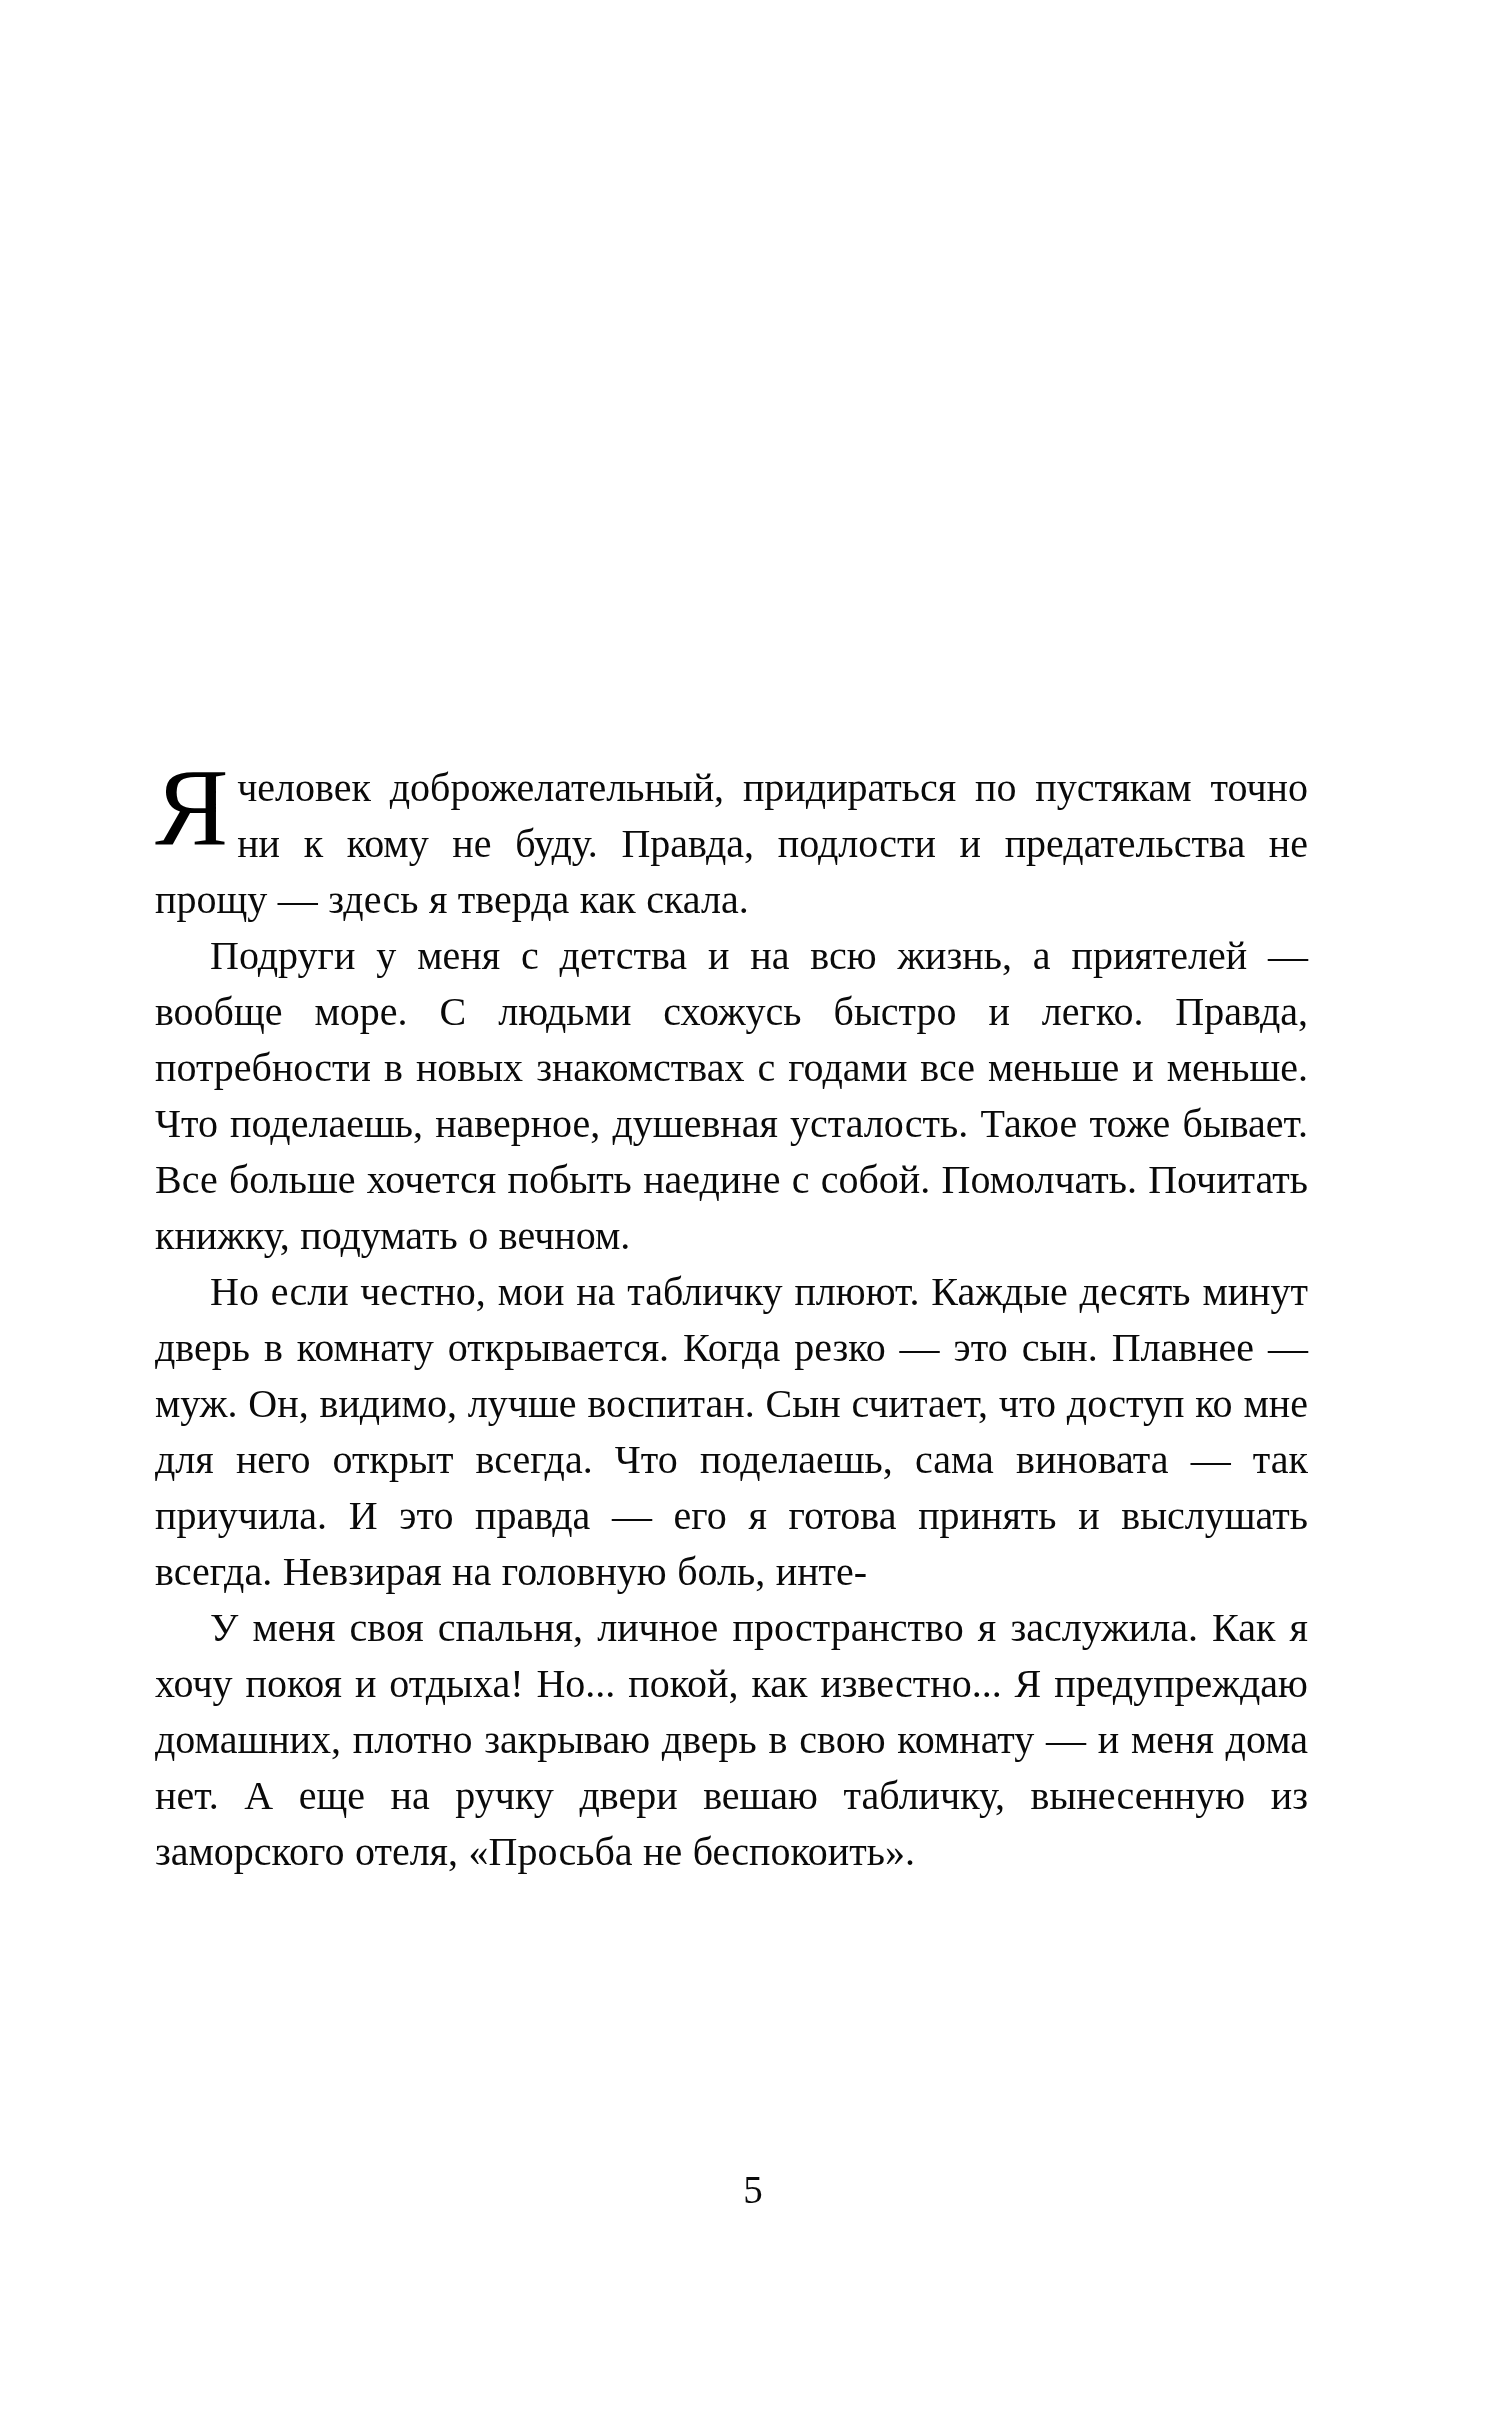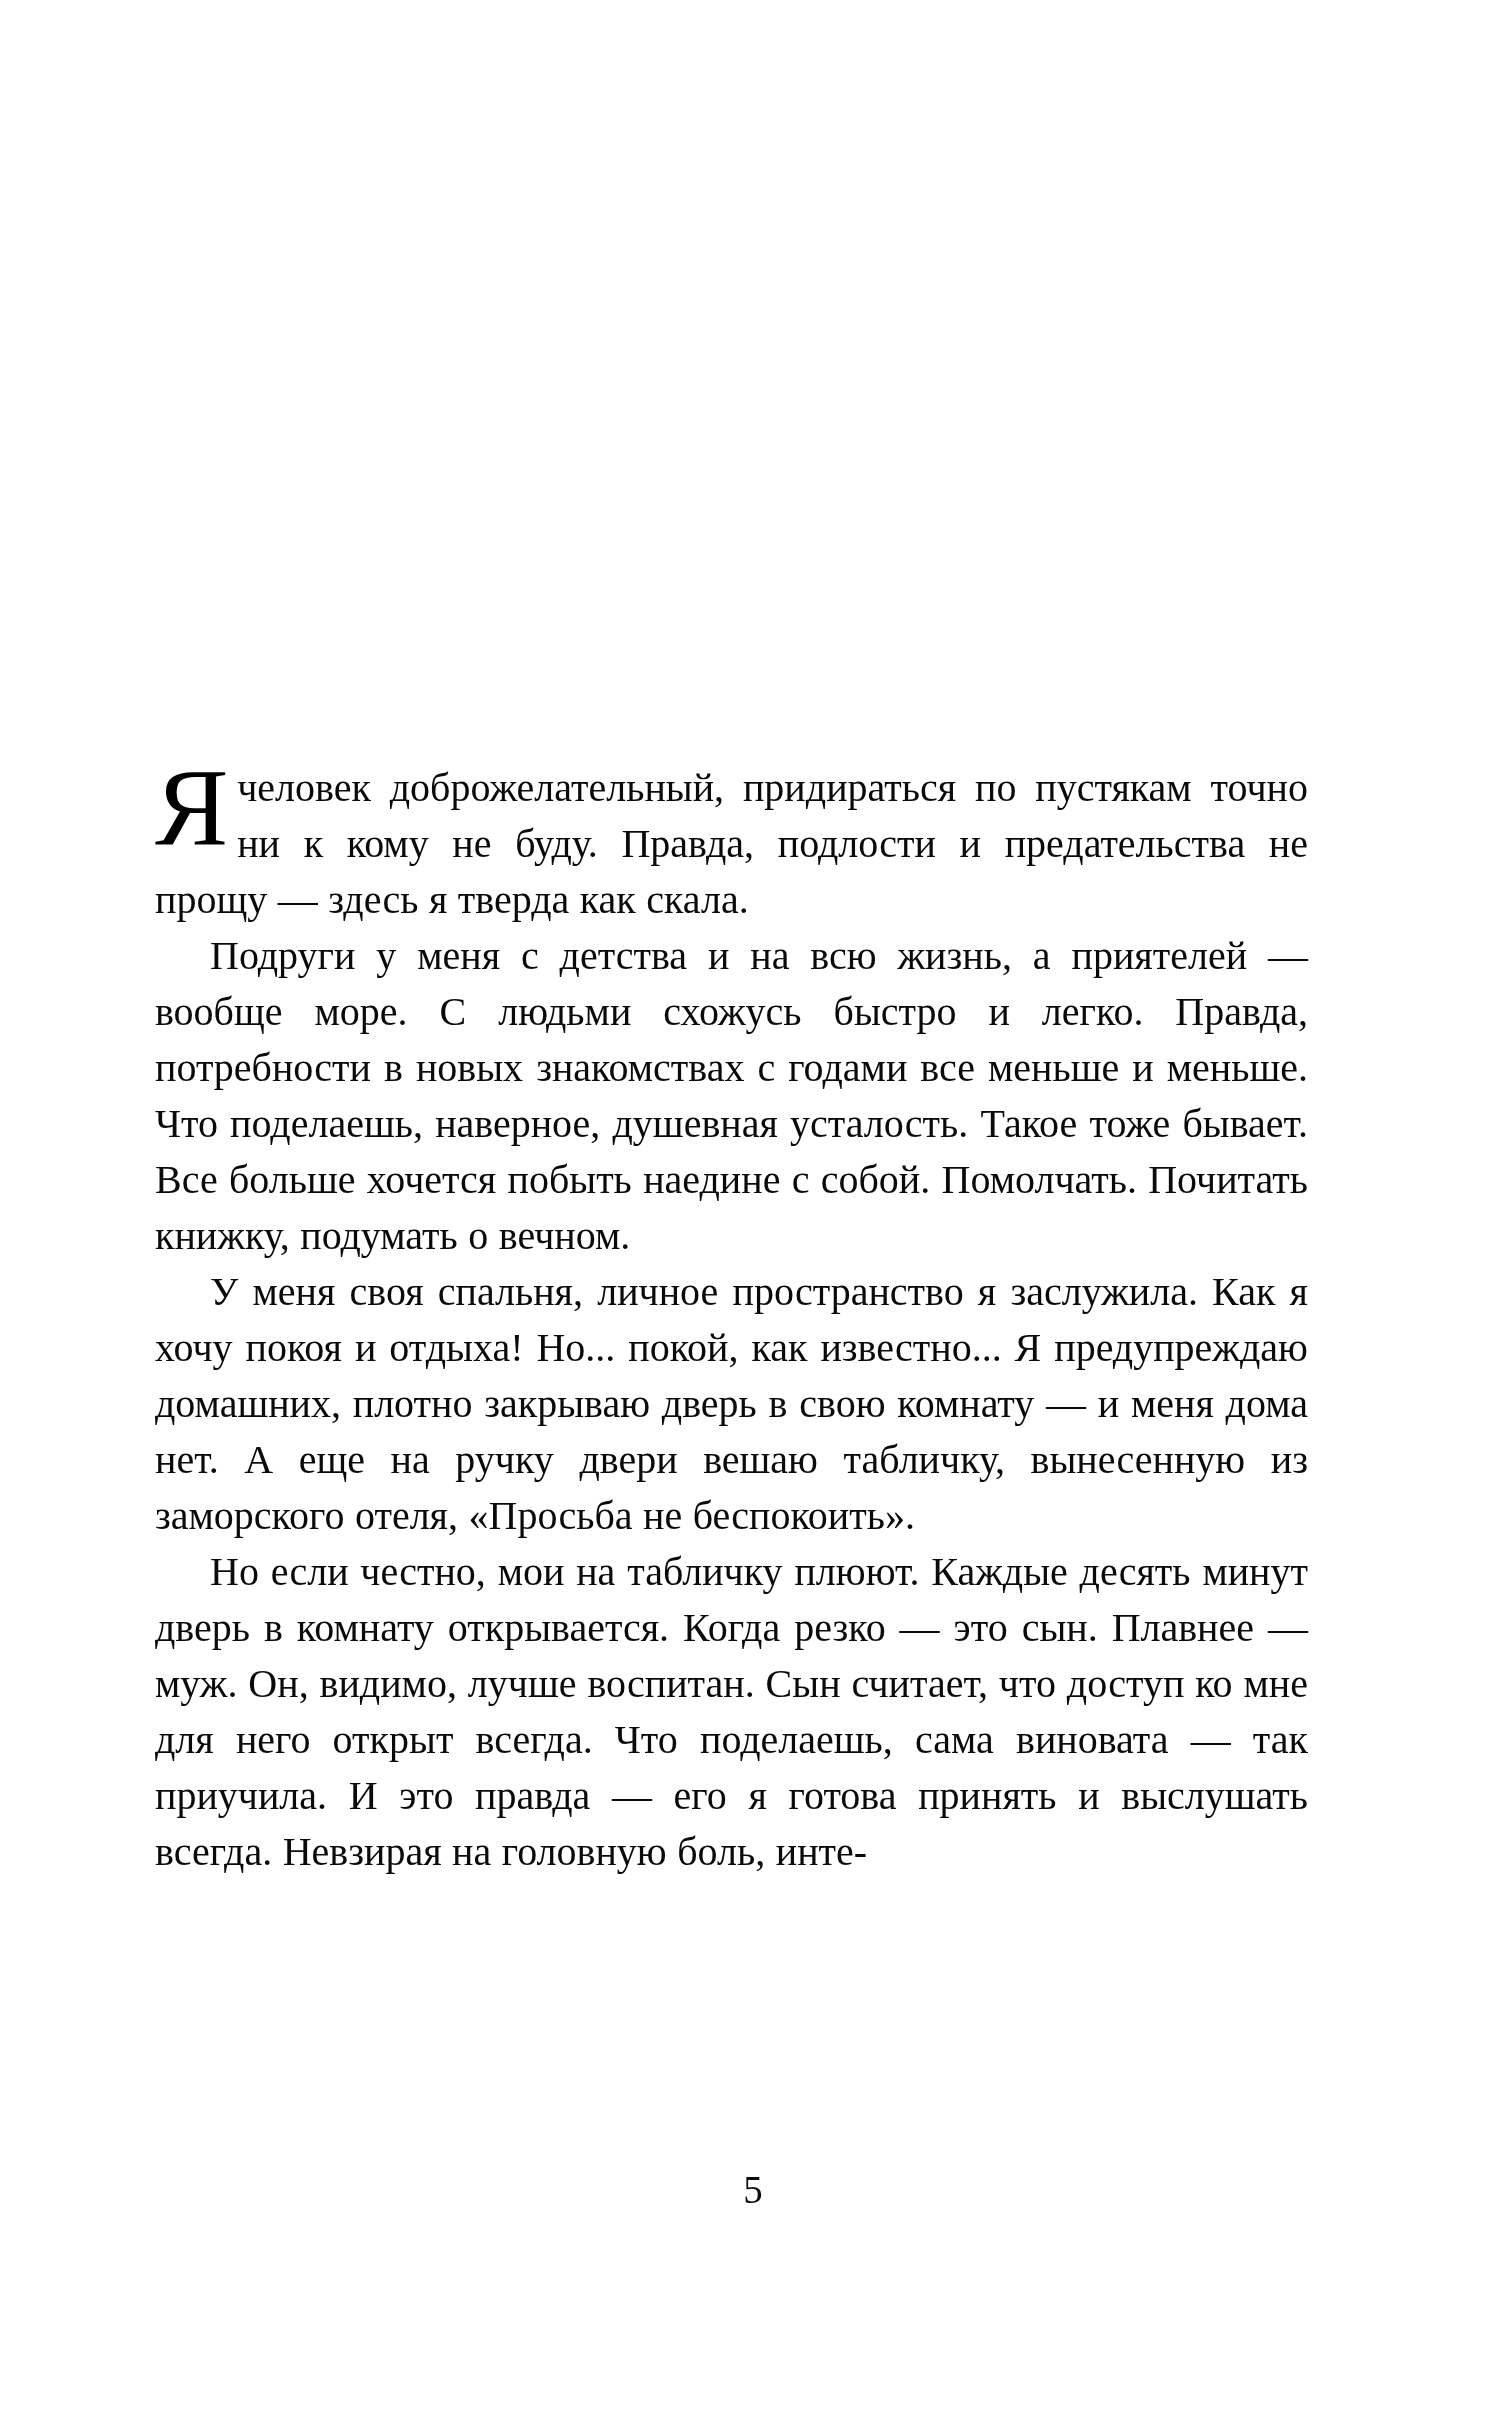--- a/index.html
+++ b/index.html
@@ -69,22 +69,22 @@
 <body>
 
 <div class="page">
 
   <div class="text-block">
 
     <p class="para opening"><span class="dropcap">Я</span><span> человек доброжелательный, придираться по пустякам точно ни к кому не буду. Правда, подлости и предательства не прощу — здесь я тверда как скала.</span></p>
 
     <p class="para indent">Подруги у меня с детства и на всю жизнь, а приятелей — вообще море. С людьми схожусь быстро и легко. Правда, потребности в новых знакомствах с годами все меньше и меньше. Что поделаешь, наверное, душевная усталость. Такое тоже бывает. Все больше хочется побыть наедине с собой. Помолчать. Почитать книжку, подумать о вечном.</p>
 
+    <p class="para indent">Но если честно, мои на табличку плюют. Каждые десять минут дверь в комнату открывается. Когда резко — это сын. Плавнее — муж. Он, видимо, лучше воспитан. Сын считает, что доступ ко мне для него открыт всегда. Что поделаешь, сама виновата — так приучила. И это правда — его я готова принять и выслушать всегда. Невзирая на головную боль, инте-</p>
+
     <p class="para indent">У меня своя спальня, личное пространство я заслужила. Как я хочу покоя и отдыха! Но... покой, как известно... Я предупреждаю домашних, плотно закрываю дверь в свою комнату — и меня дома нет. А еще на ручку двери вешаю табличку, вынесенную из заморского отеля, «Просьба не беспокоить».</p>
-
-    <p class="para indent">Но если честно, мои на табличку плюют. Каждые десять минут дверь в комнату открывается. Когда резко — это сын. Плавнее — муж. Он, видимо, лучше воспитан. Сын считает, что доступ ко мне для него открыт всегда. Что поделаешь, сама виновата — так приучила. И это правда — его я готова принять и выслушать всегда. Невзирая на головную боль, инте-</p>
 
   </div>
 
   <div class="folio">5</div>
 
 </div>
 
 
 </body></html>

